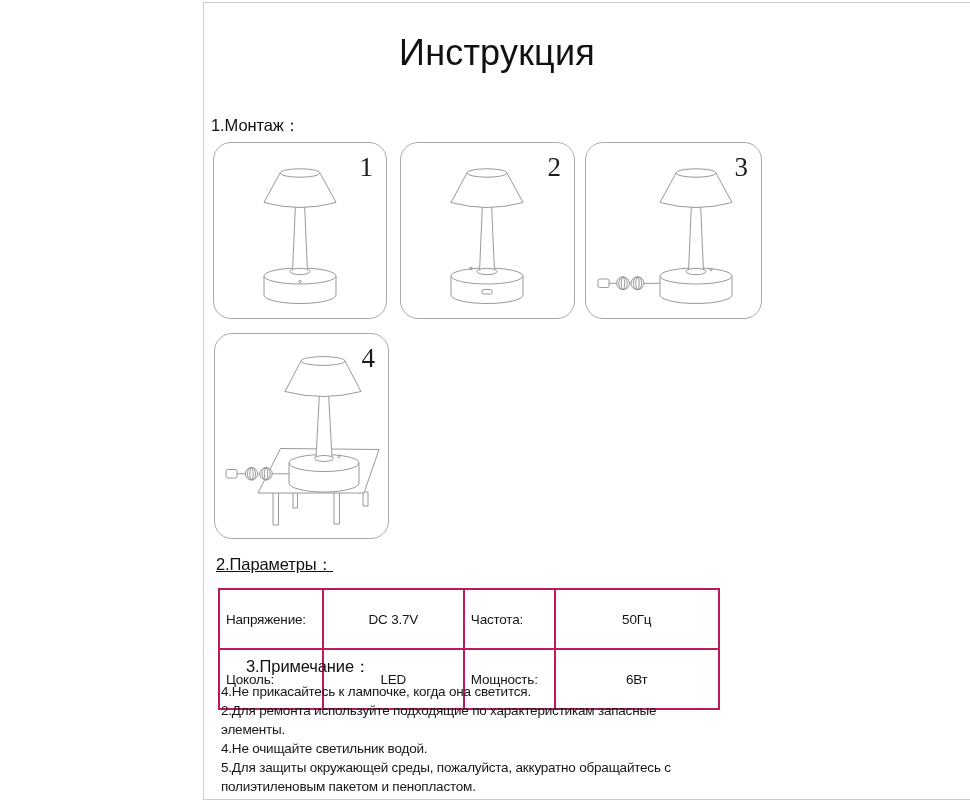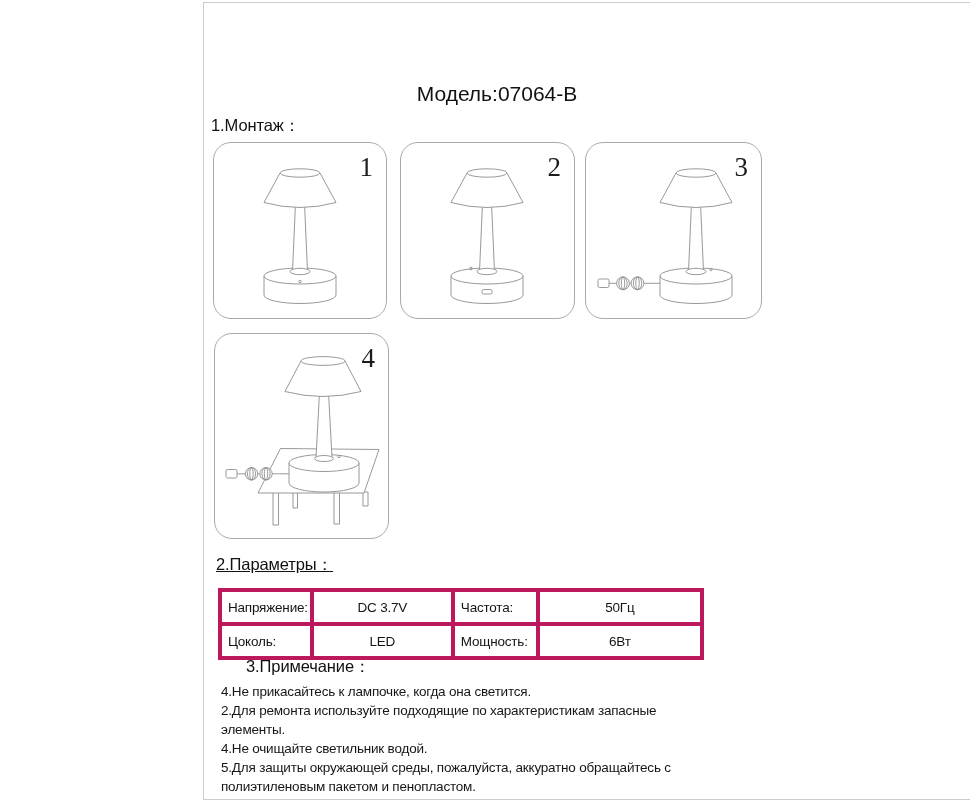--- a/index.html
+++ b/index.html
@@ -38,38 +38,38 @@
     position:absolute; top:9px; right:13px;
     font-family:"Liberation Serif","DejaVu Serif",serif;
     font-size:27px; color:#1c1c1c;
   }
 
   table.params {
     position:absolute; left:14px; top:585px;
     border-collapse:collapse; table-layout:fixed;
   }
   table.params td {
-    border:4px solid #be185d; height:26px; padding:2px;
+    border:2px solid #be185d; height:26px; padding:16px;
     font-size:13.5px; letter-spacing:-0.2px; color:#141414;
     white-space:nowrap; overflow:hidden;
   }
   table.params td.lbl { text-align:left; padding-left:6px; }
   table.params td.val { text-align:center; }
 
   .notes {
     position:absolute; left:17px; top:679px; width:500px;
     font-size:13.5px; line-height:19px; letter-spacing:-0.2px; color:#161616;
   }
 </style>
 </head>
 <body>
 
 <div class="page">
 
-  <div class="model">Модель:07064-B</div>
+  <div class="title">Инструкция</div>
 
   <div class="sec-h" id="h-montage">1.Монтаж：</div>
 
   <div class="panel" id="panel-1">
     <svg viewBox="0 0 172 175">
       <g stroke="#8d8d8d" stroke-width="0.9" fill="none" stroke-linejoin="round">
         <path fill="#fff" d="M50,133 L50,152 A36,8.5 0 0 0 122,152 L122,133"></path>
         <ellipse fill="#fff" cx="86" cy="133" rx="36" ry="8"></ellipse>
         <path fill="#fff" d="M81.5,60 L78.5,129 L93.5,129 L90.5,60 Z"></path>
         <ellipse fill="#fff" cx="86" cy="128.5" rx="10" ry="3.2"></ellipse>

